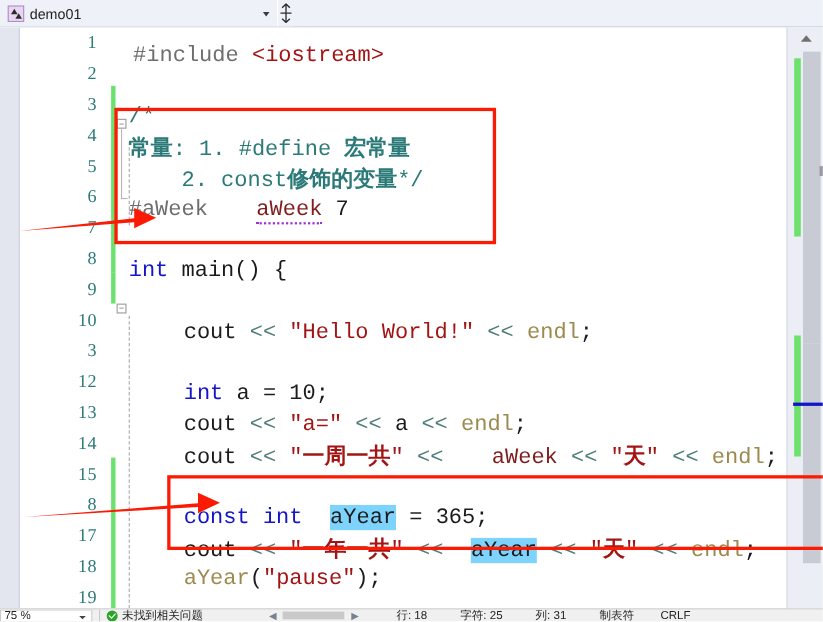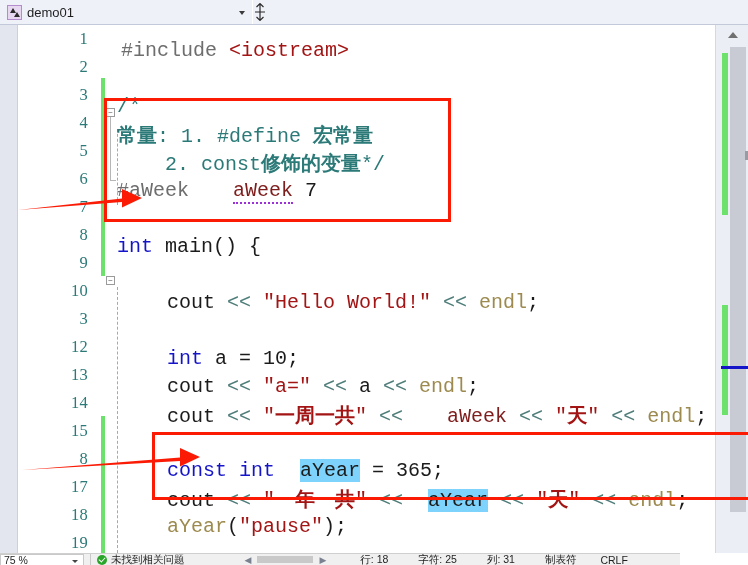--- a/index.html
+++ b/index.html
@@ -162,21 +162,21 @@
 
   
   .annot-box {
     position:absolute; border:3px solid #fb1b05; background:transparent;
     pointer-events:none;
   }
   .annot-arrow { position:absolute; pointer-events:none; }
 
   
   .statusbar {
-    position:absolute; left:0; bottom:0; width:680px; height:12px;
+    position:absolute; left:0; bottom:0; width:748px; height:12px;
     background:#f0f0f0; border-top:1px solid #cfcfcf;
     display:flex; align-items:center;
     font-size:10.5px; color:#1f1f1f;
     overflow:hidden;
   }
   .zoomcombo {
     width:84px; height:12px; background:#ffffff; border:1px solid #c9c9c9;
     display:flex; align-items:center; position:relative; flex:none;
   }
   .zoomcombo span { margin-left:3px; font-size:10.5px; }

